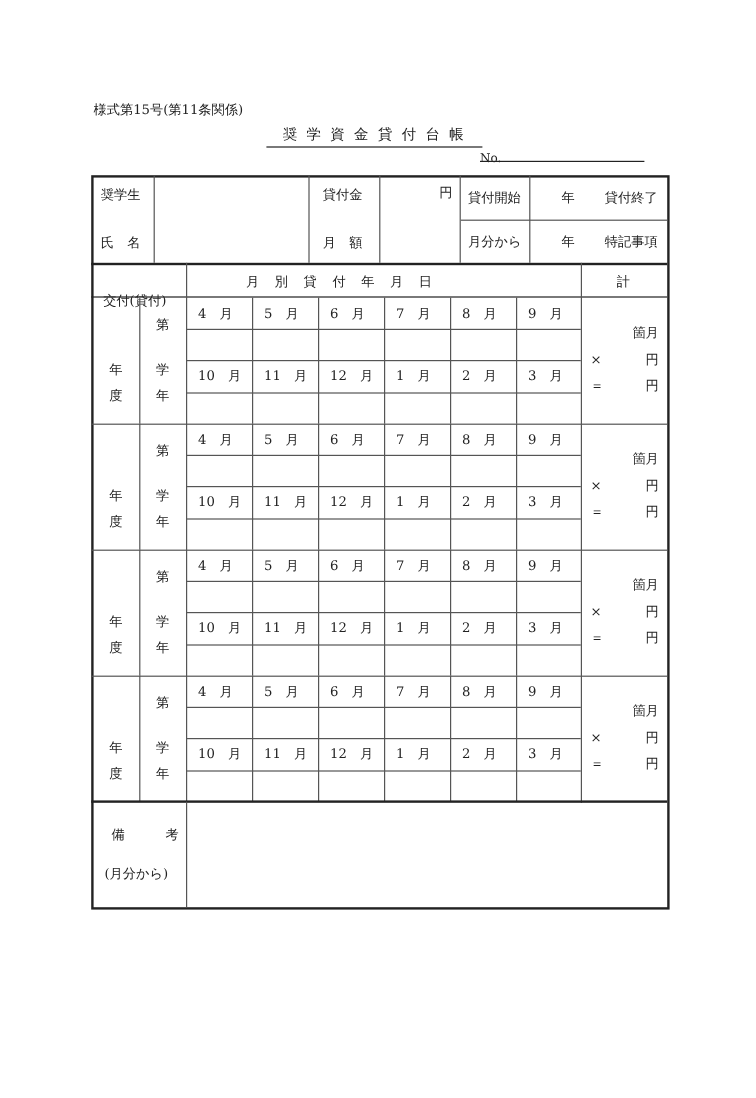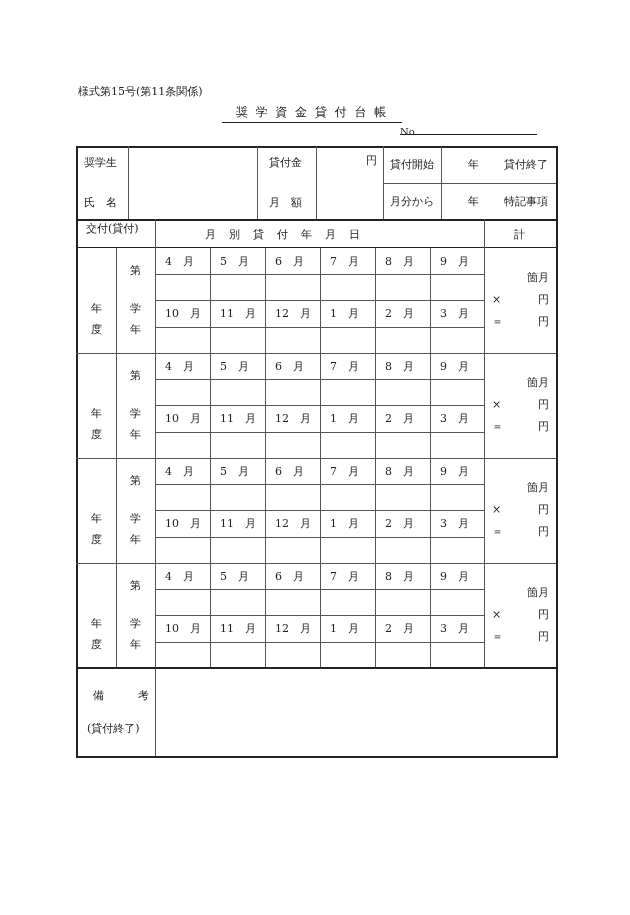--- a/index.html
+++ b/index.html
@@ -42,21 +42,21 @@
 <div class="abs t" style="left:366px;top:155px;">円</div>
 <div class="abs t" style="left:390px;top:159px;">貸付開始</div>
 <div class="abs t" style="left:390px;top:196px;">月分から</div>
 <div class="abs t" style="left:468px;top:159px;">年</div>
 <div class="abs t" style="left:504px;top:159px;">貸付終了</div>
 <div class="abs t" style="left:468px;top:196px;">年</div>
 <div class="abs t" style="left:504px;top:196px;">特記事項</div>
 
 <div class="vl" style="left:155px;top:219px;height:450px;"></div>
 <div class="vl" style="left:484px;top:219px;height:450px;"></div>
-<div class="abs t" style="left:86px;top:223px;">交付(貸付)</div>
+<div class="abs t" style="left:86px;top:245px;">交付(貸付)</div>
 <div class="abs t" style="left:205px;top:229px;letter-spacing:1px;word-spacing:14px;">月　別　貸　付　年　月　日</div>
 <div class="abs t" style="left:514px;top:229px;">計</div>
 
 <div id="blocks">
     <div class="vl" style="left:116px;top:248px;height:105px;"></div>
     <div class="hl" style="left:155px;top:274px;width:329px;"></div>
     <div class="hl" style="left:155px;top:300px;width:329px;"></div>
     <div class="hl" style="left:155px;top:327px;width:329px;"></div>
     <div class="vl" style="left:210px;top:248px;height:105px;"></div>
     <div class="vl" style="left:265px;top:248px;height:105px;"></div>
@@ -231,14 +231,14 @@
     <div class="abs t" style="left:527px;top:587px;">箇月</div>
     <div class="abs t" style="left:492px;top:609px;">×</div>
     <div class="abs t" style="left:538px;top:609px;">円</div>
     <div class="abs t" style="left:492px;top:631px;">＝</div>
     <div class="abs t" style="left:538px;top:631px;">円</div>
   </div>
 
 <div class="hl thick-h" style="left:76px;top:667px;width:480px;"></div>
 <div class="vl" style="left:155px;top:668px;height:88px;"></div>
 <div class="abs t" style="left:93px;top:690px;letter-spacing:4px;">備　　考</div>
-<div class="abs t" style="left:87px;top:723px;">(貸付終了)</div>
+<div class="abs t" style="left:87px;top:723px;">(月分から)</div>
 <div class="abs" style="left:156px;top:669px;width:398px;height:85px;"></div>
 
 </body></html>

